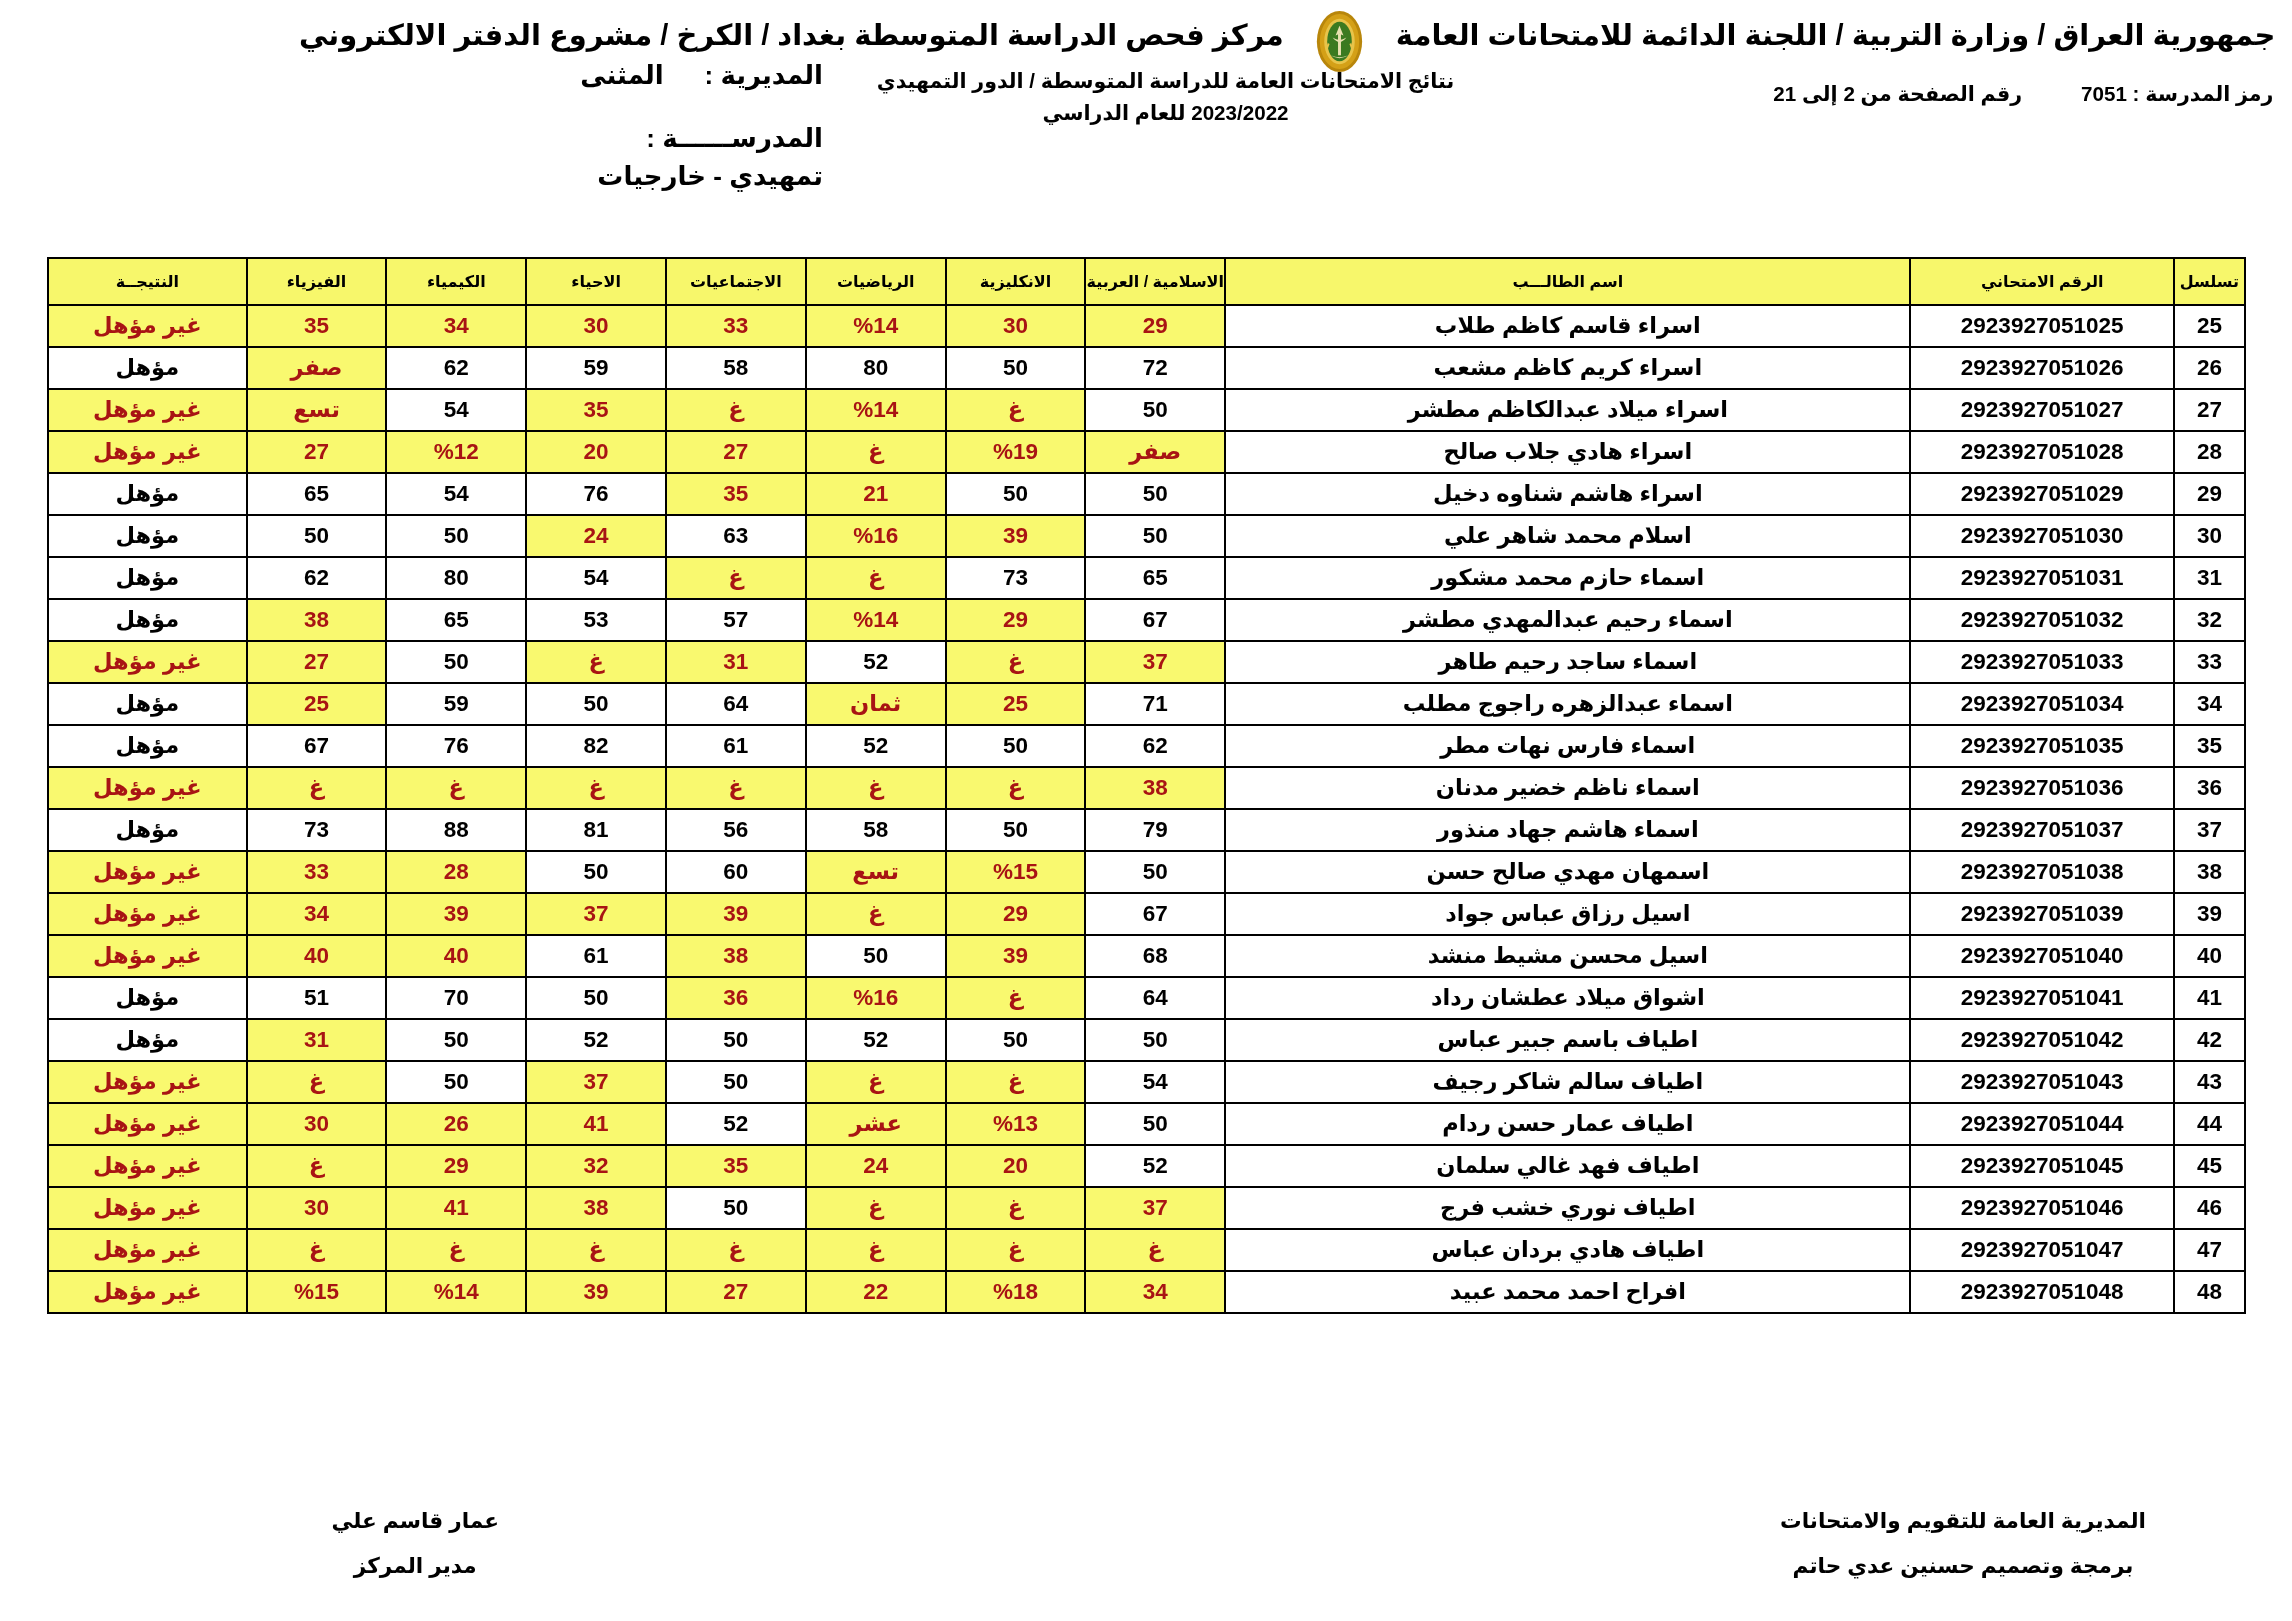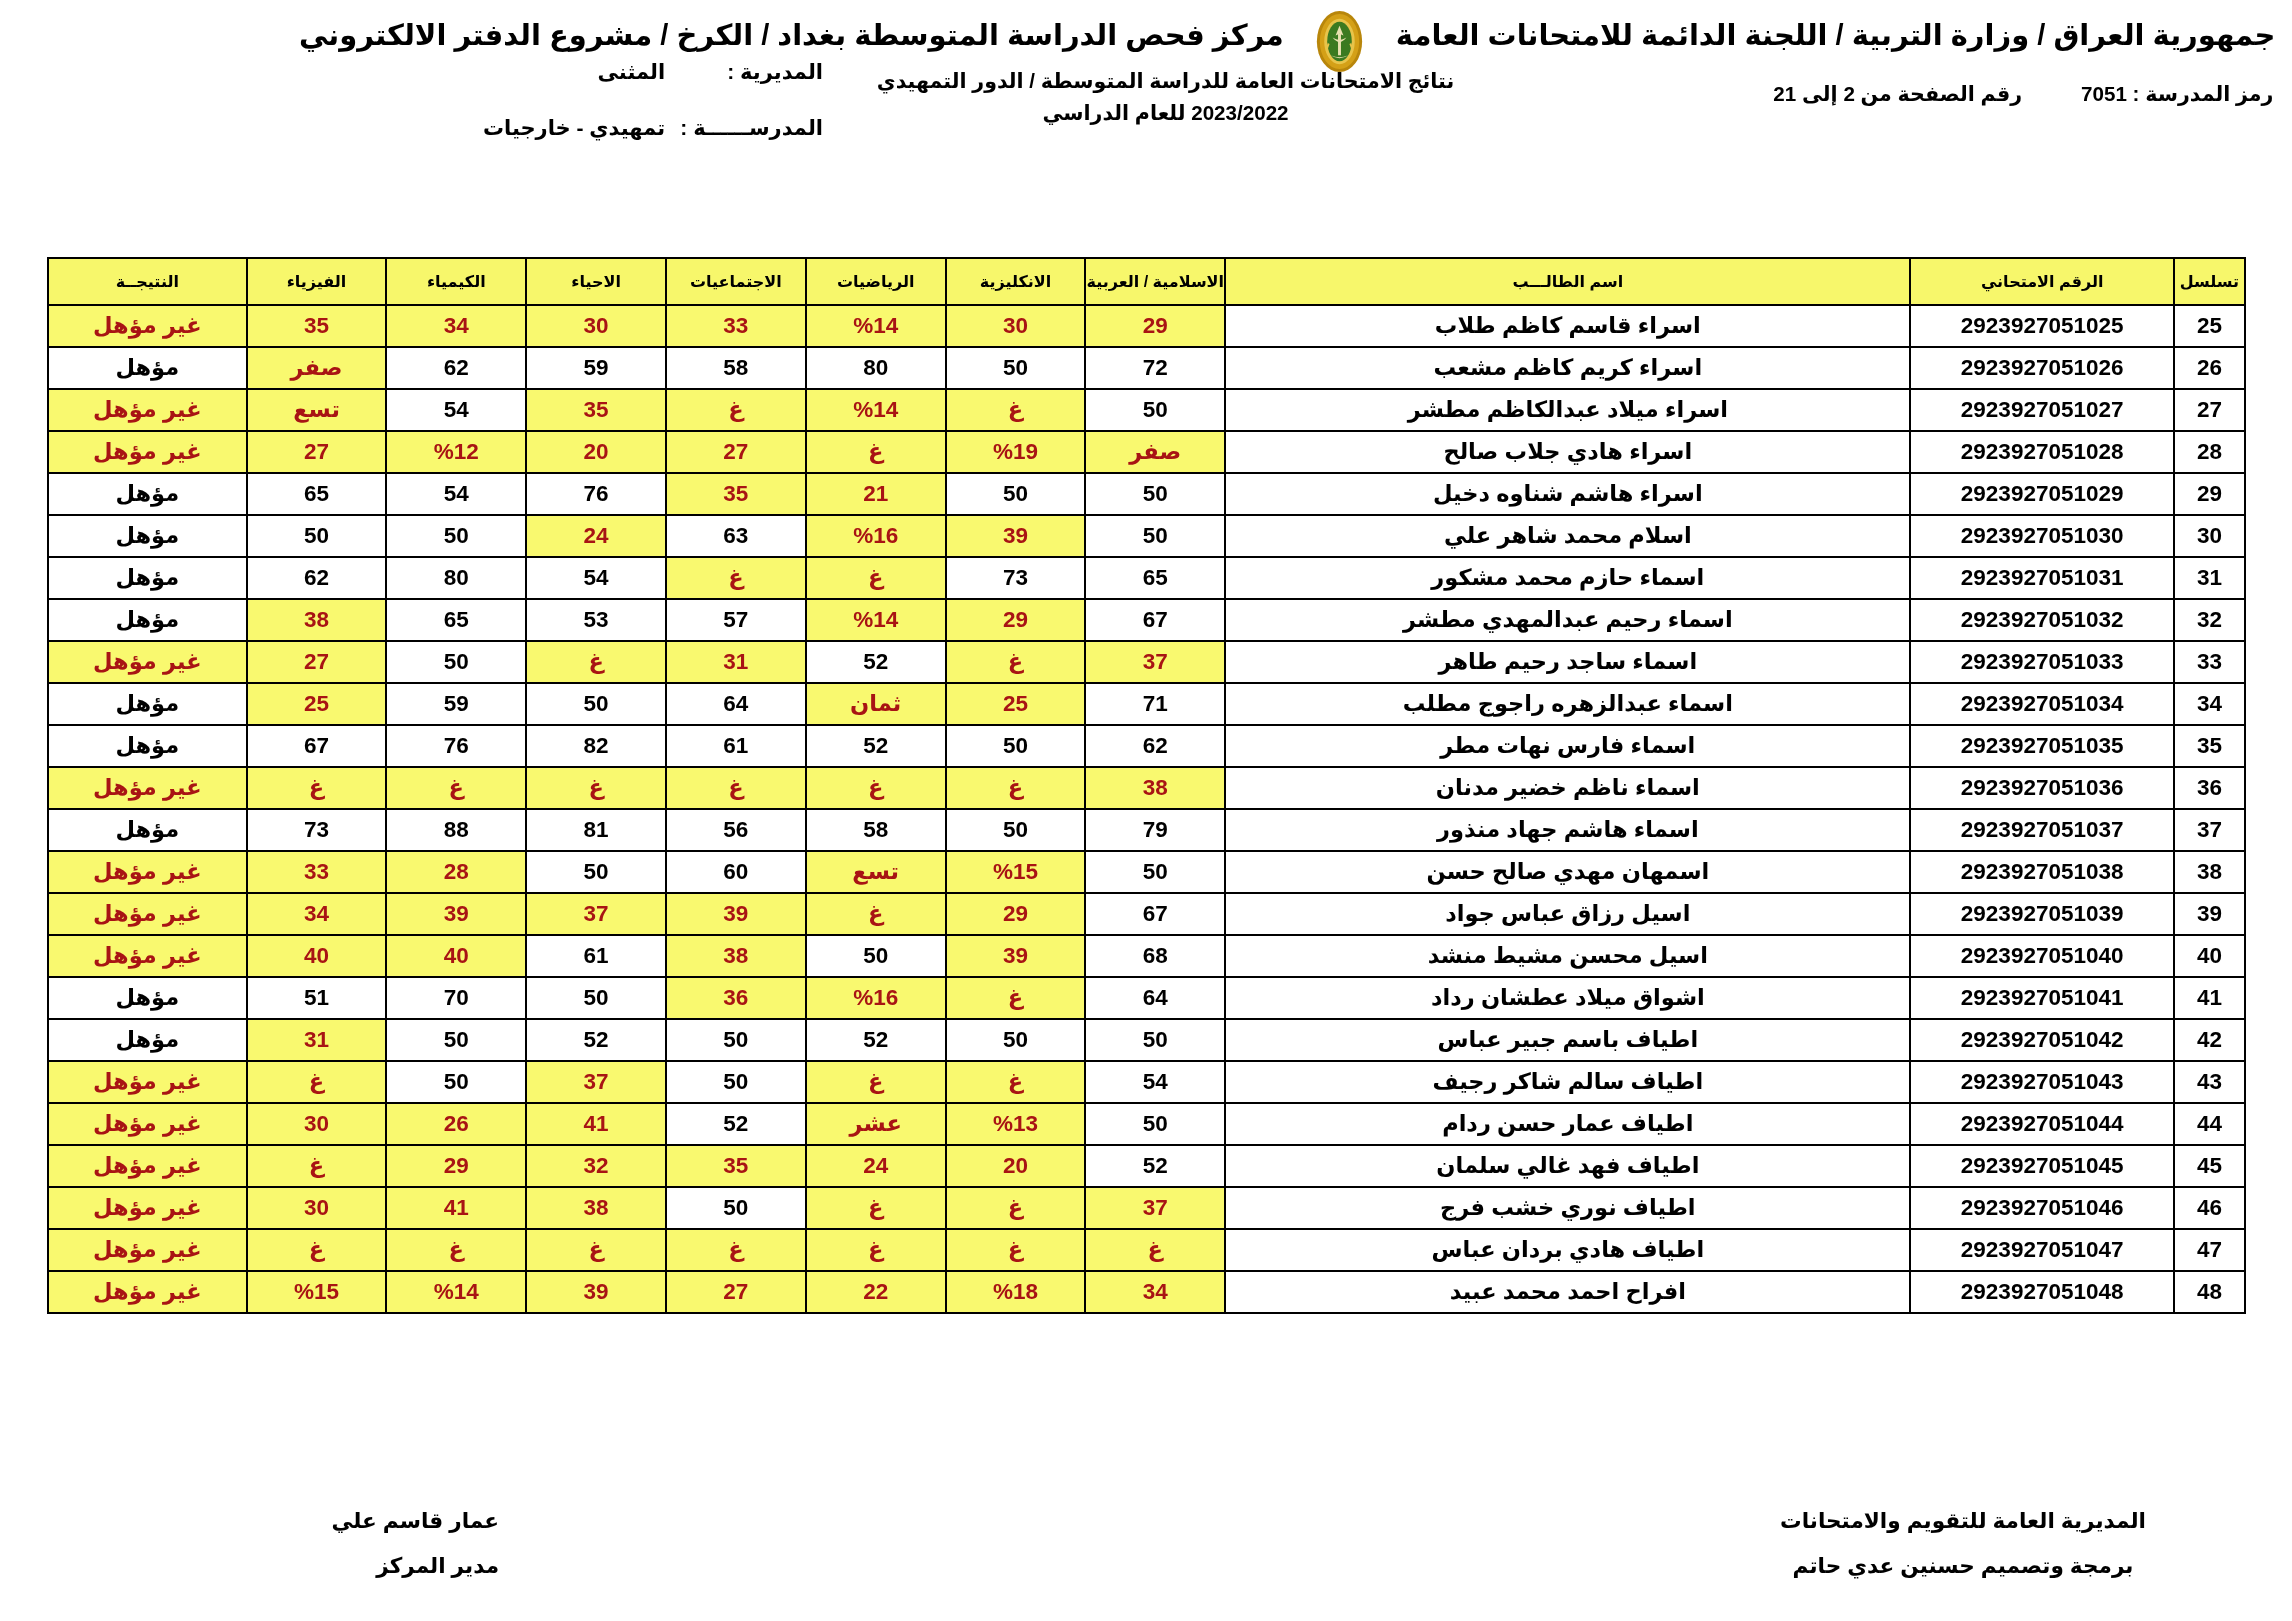--- a/index.html
+++ b/index.html
@@ -68,21 +68,21 @@
     direction: ltr;
     unicode-bidi: embed;
     display: inline-block;
   }
 
   .hdr-left-block {
     position: absolute;
     top: 57px;
     right: 1470px;
     width: 392px;
-    font-size: 21px;
+    font-size: 26px;
     font-weight: bold;
     line-height: 1.45;
     text-align: right;
   }
   .hdr-left-block .lbl { display: inline-block; min-width: 152px; }
   .hdr-left-block .val { display: inline-block; }
 
   .hdr-right-block {
     position: absolute;
     top: 82px;
@@ -171,20 +171,21 @@
     top: 0;
     text-align: center;
     font-size: 21.6px;
     font-weight: bold;
     line-height: 2.1;
   }
   .footer-left {
     position: absolute;
     right: 1794px;
     top: 0;
+    text-align: center;
     font-size: 21.6px;
     font-weight: bold;
     line-height: 2.1;
   }
 </style>
 </head>
 <body>
 
 <div class="page-header">
 

